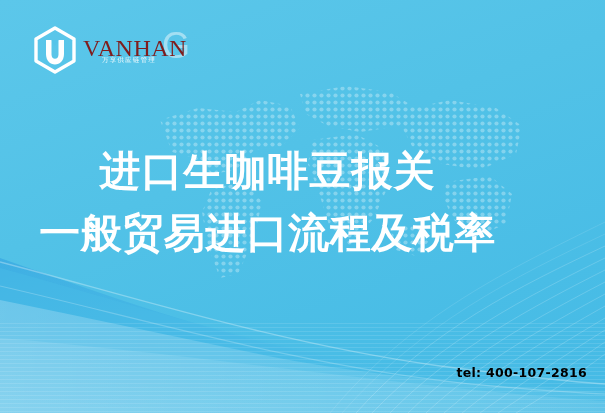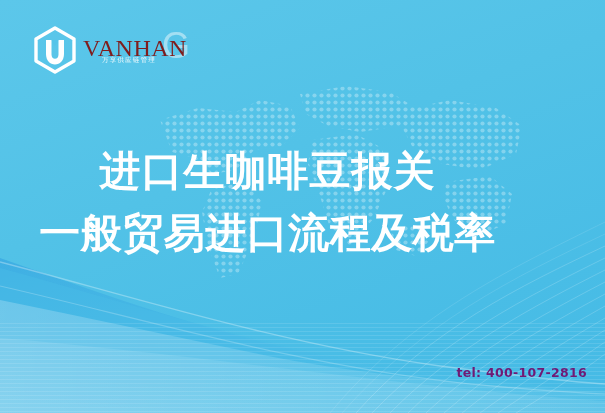--- a/index.html
+++ b/index.html
@@ -126,21 +126,21 @@
   }
   .headline-line.line2 {
     letter-spacing: 0.5px;
   }
 
   
   .tel {
     position: absolute;
     right: 18px;
     bottom: 33px;
-    color: #701a75;
+    color: #000000;
     font-size: 12.5px;
     font-weight: 700;
     letter-spacing: 0.3px;
     font-family: "DejaVu Sans", "Liberation Sans", sans-serif;
   }
 </style>
 </head>
 <body>
 
 <div class="banner">

